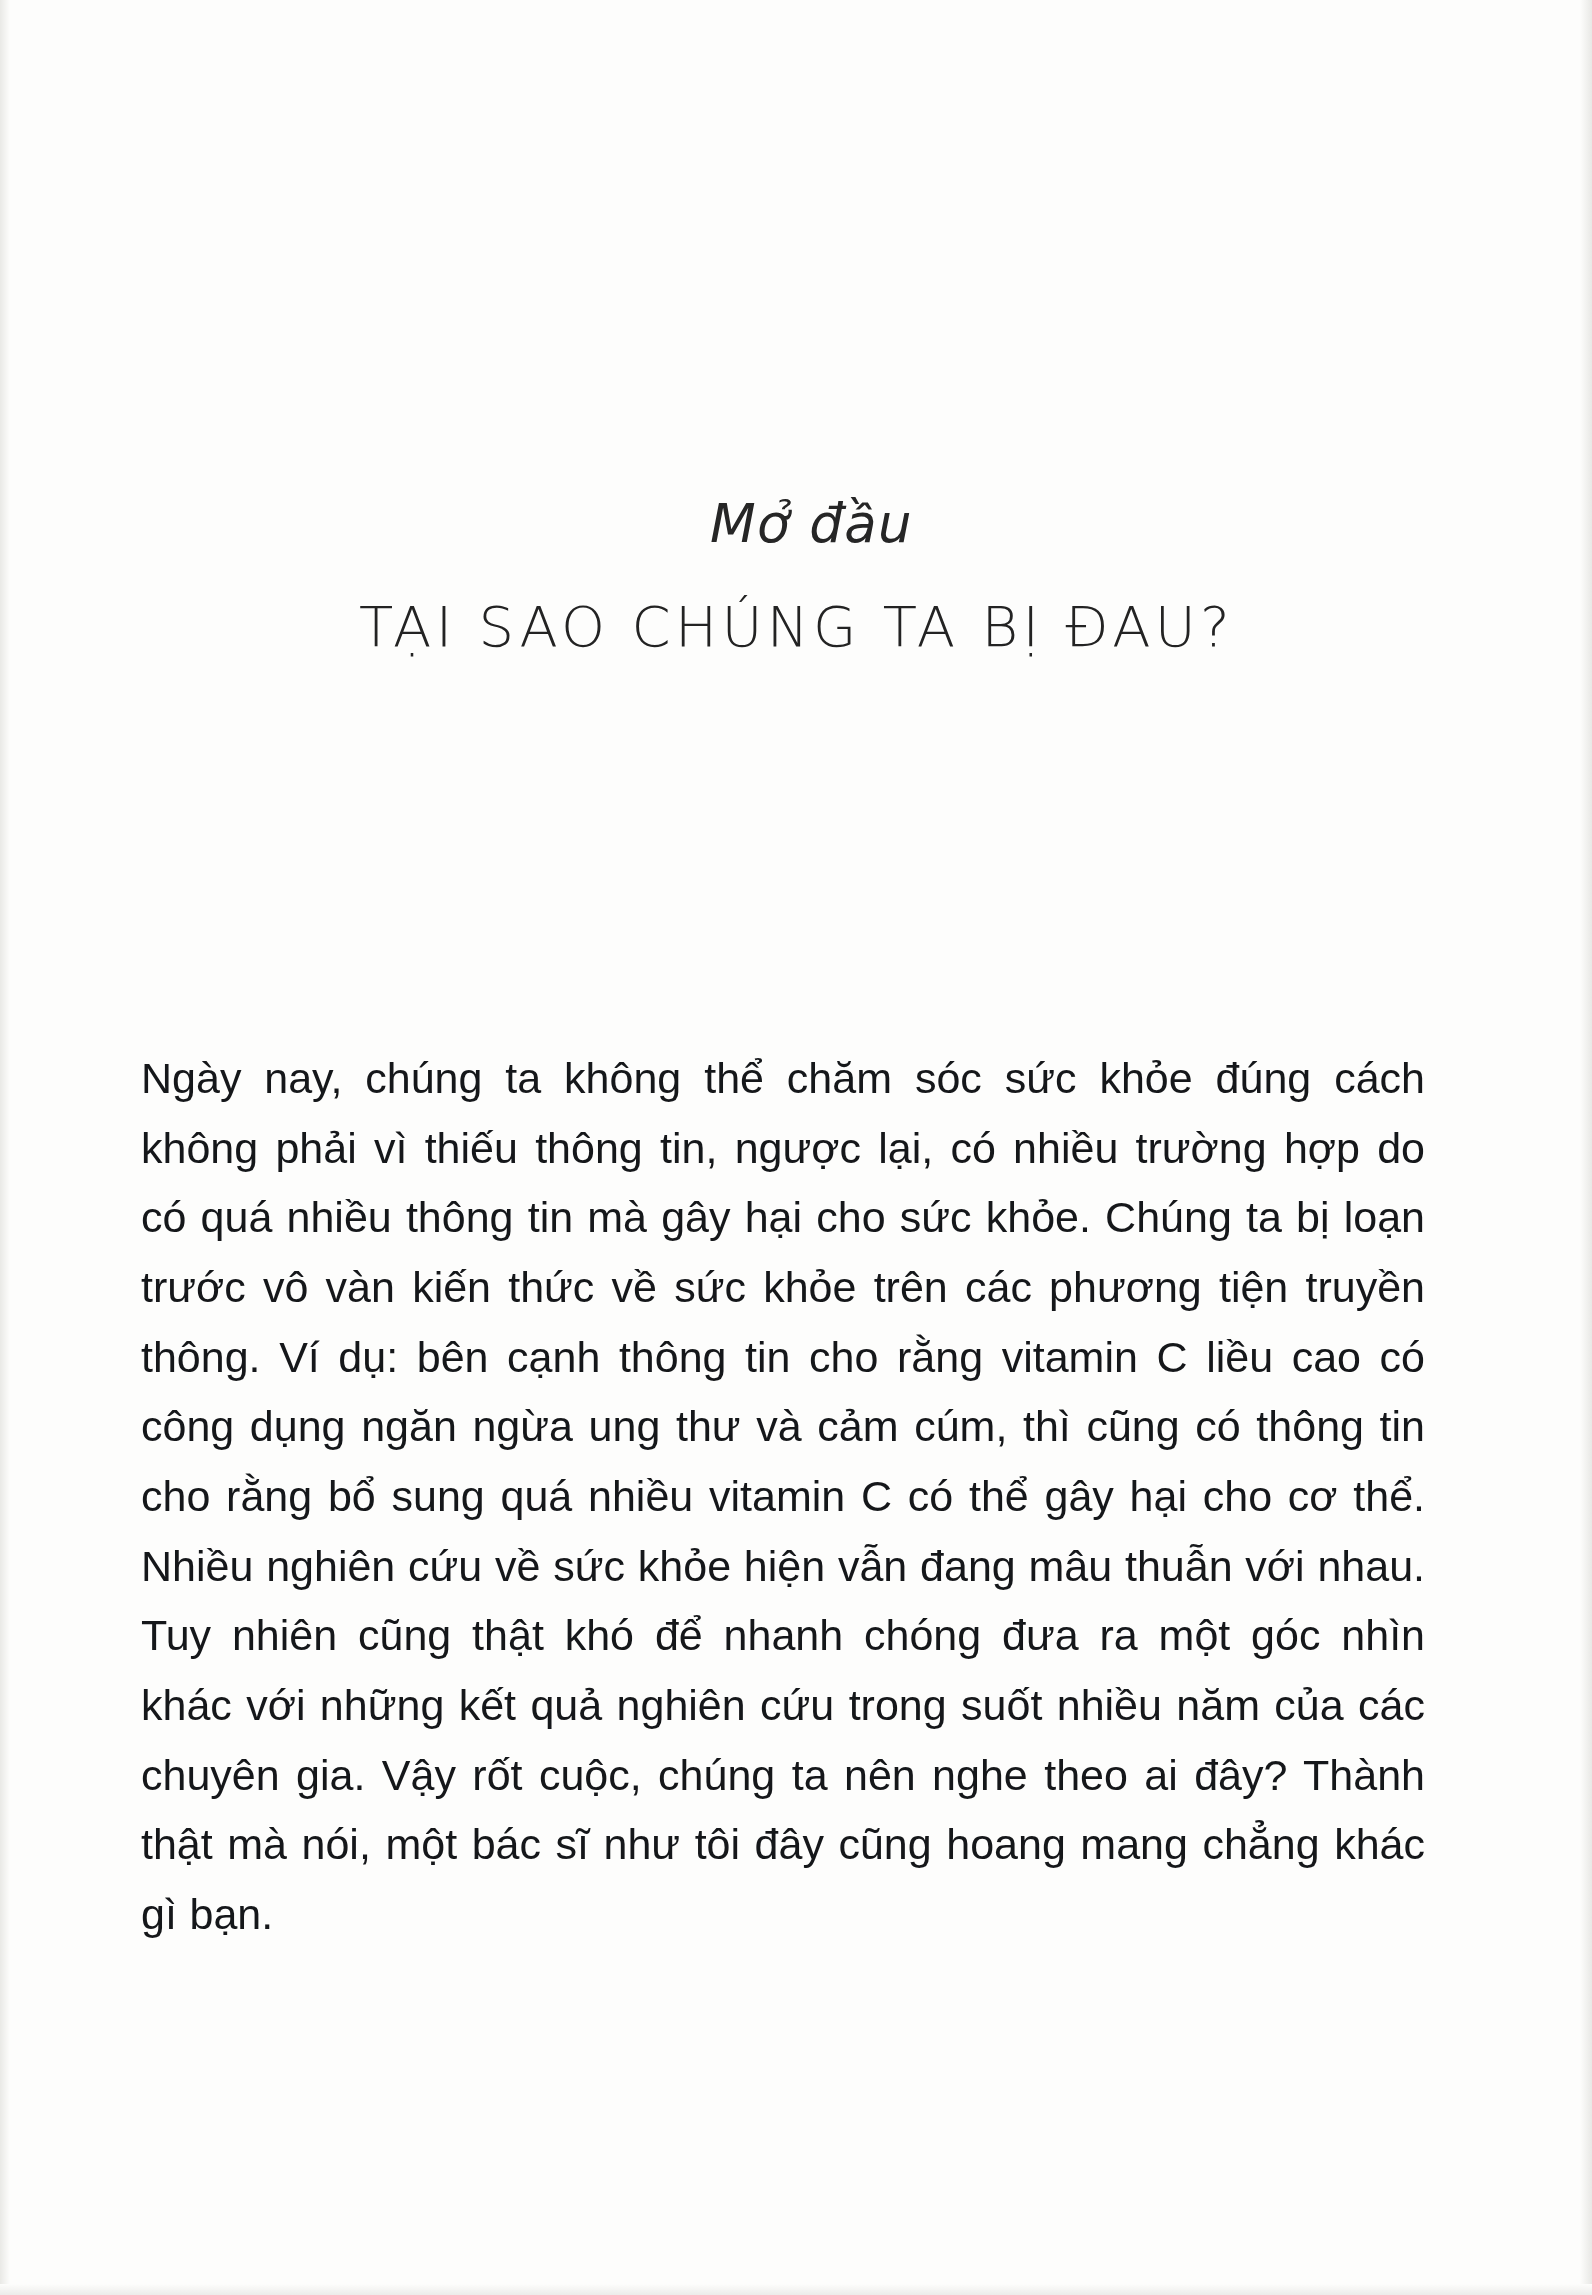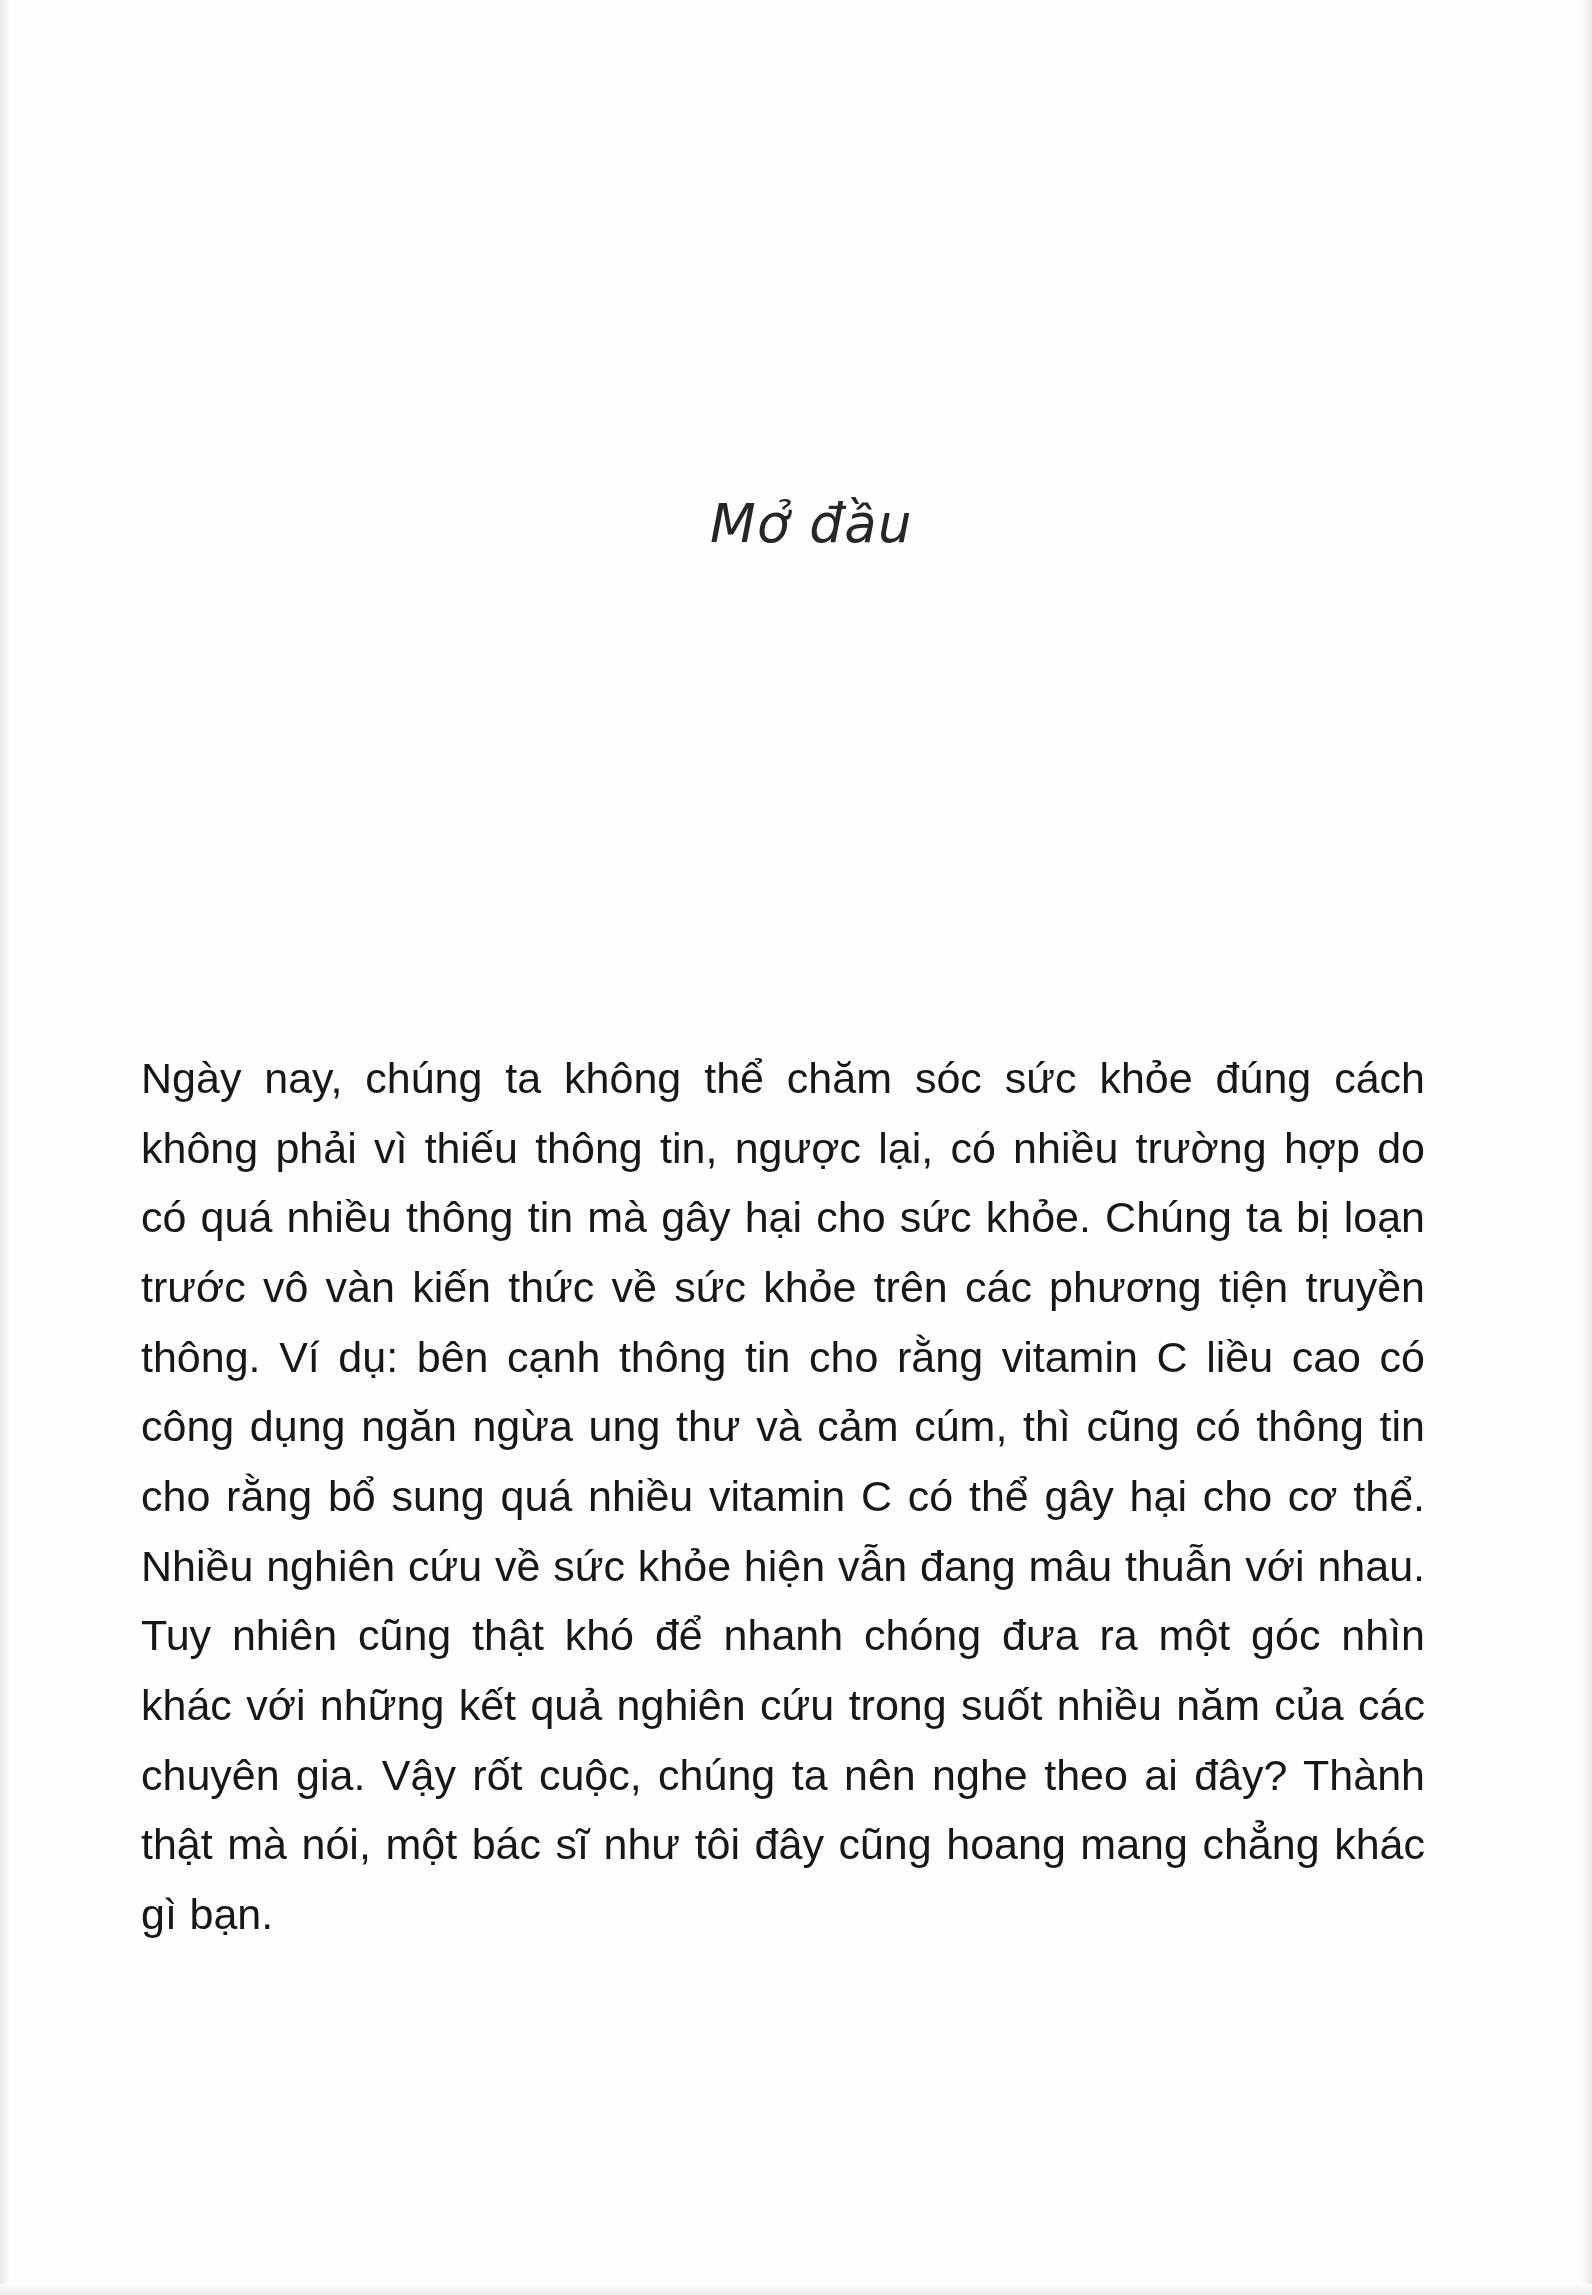--- a/index.html
+++ b/index.html
@@ -110,20 +110,21 @@
 
 <div class="page">
   <div class="page-edge-left"></div>
   <div class="page-edge-right"></div>
   <div class="page-edge-bottom"></div>
 
   <div class="content">
 
     <div class="heading-block">
       <div class="chapter-label">Mở đầu</div>
+      <h1 class="chapter-title">TẠI SAO CHÚNG TA BỊ ĐAU?</h1>
     </div>
 
     <div class="body-block">
       <p class="body-paragraph">Ngày nay, chúng ta không thể chăm sóc sức khỏe đúng cách không phải vì thiếu thông tin, ngược lại, có nhiều trường hợp do có quá nhiều thông tin mà gây hại cho sức khỏe. Chúng ta bị loạn trước vô vàn kiến thức về sức khỏe trên các phương tiện truyền thông. Ví dụ: bên cạnh thông tin cho rằng vitamin C liều cao có công dụng ngăn ngừa ung thư và cảm cúm, thì cũng có thông tin cho rằng bổ sung quá nhiều vitamin C có thể gây hại cho cơ thể. Nhiều nghiên cứu về sức khỏe hiện vẫn đang mâu thuẫn với nhau. Tuy nhiên cũng thật khó để nhanh chóng đưa ra một góc nhìn khác với những kết quả nghiên cứu trong suốt nhiều năm của các chuyên gia. Vậy rốt cuộc, chúng ta nên nghe theo ai đây? Thành thật mà nói, một bác sĩ như tôi đây cũng hoang mang chẳng khác gì bạn.</p>
     </div>
 
   </div>
 </div>
 
 

